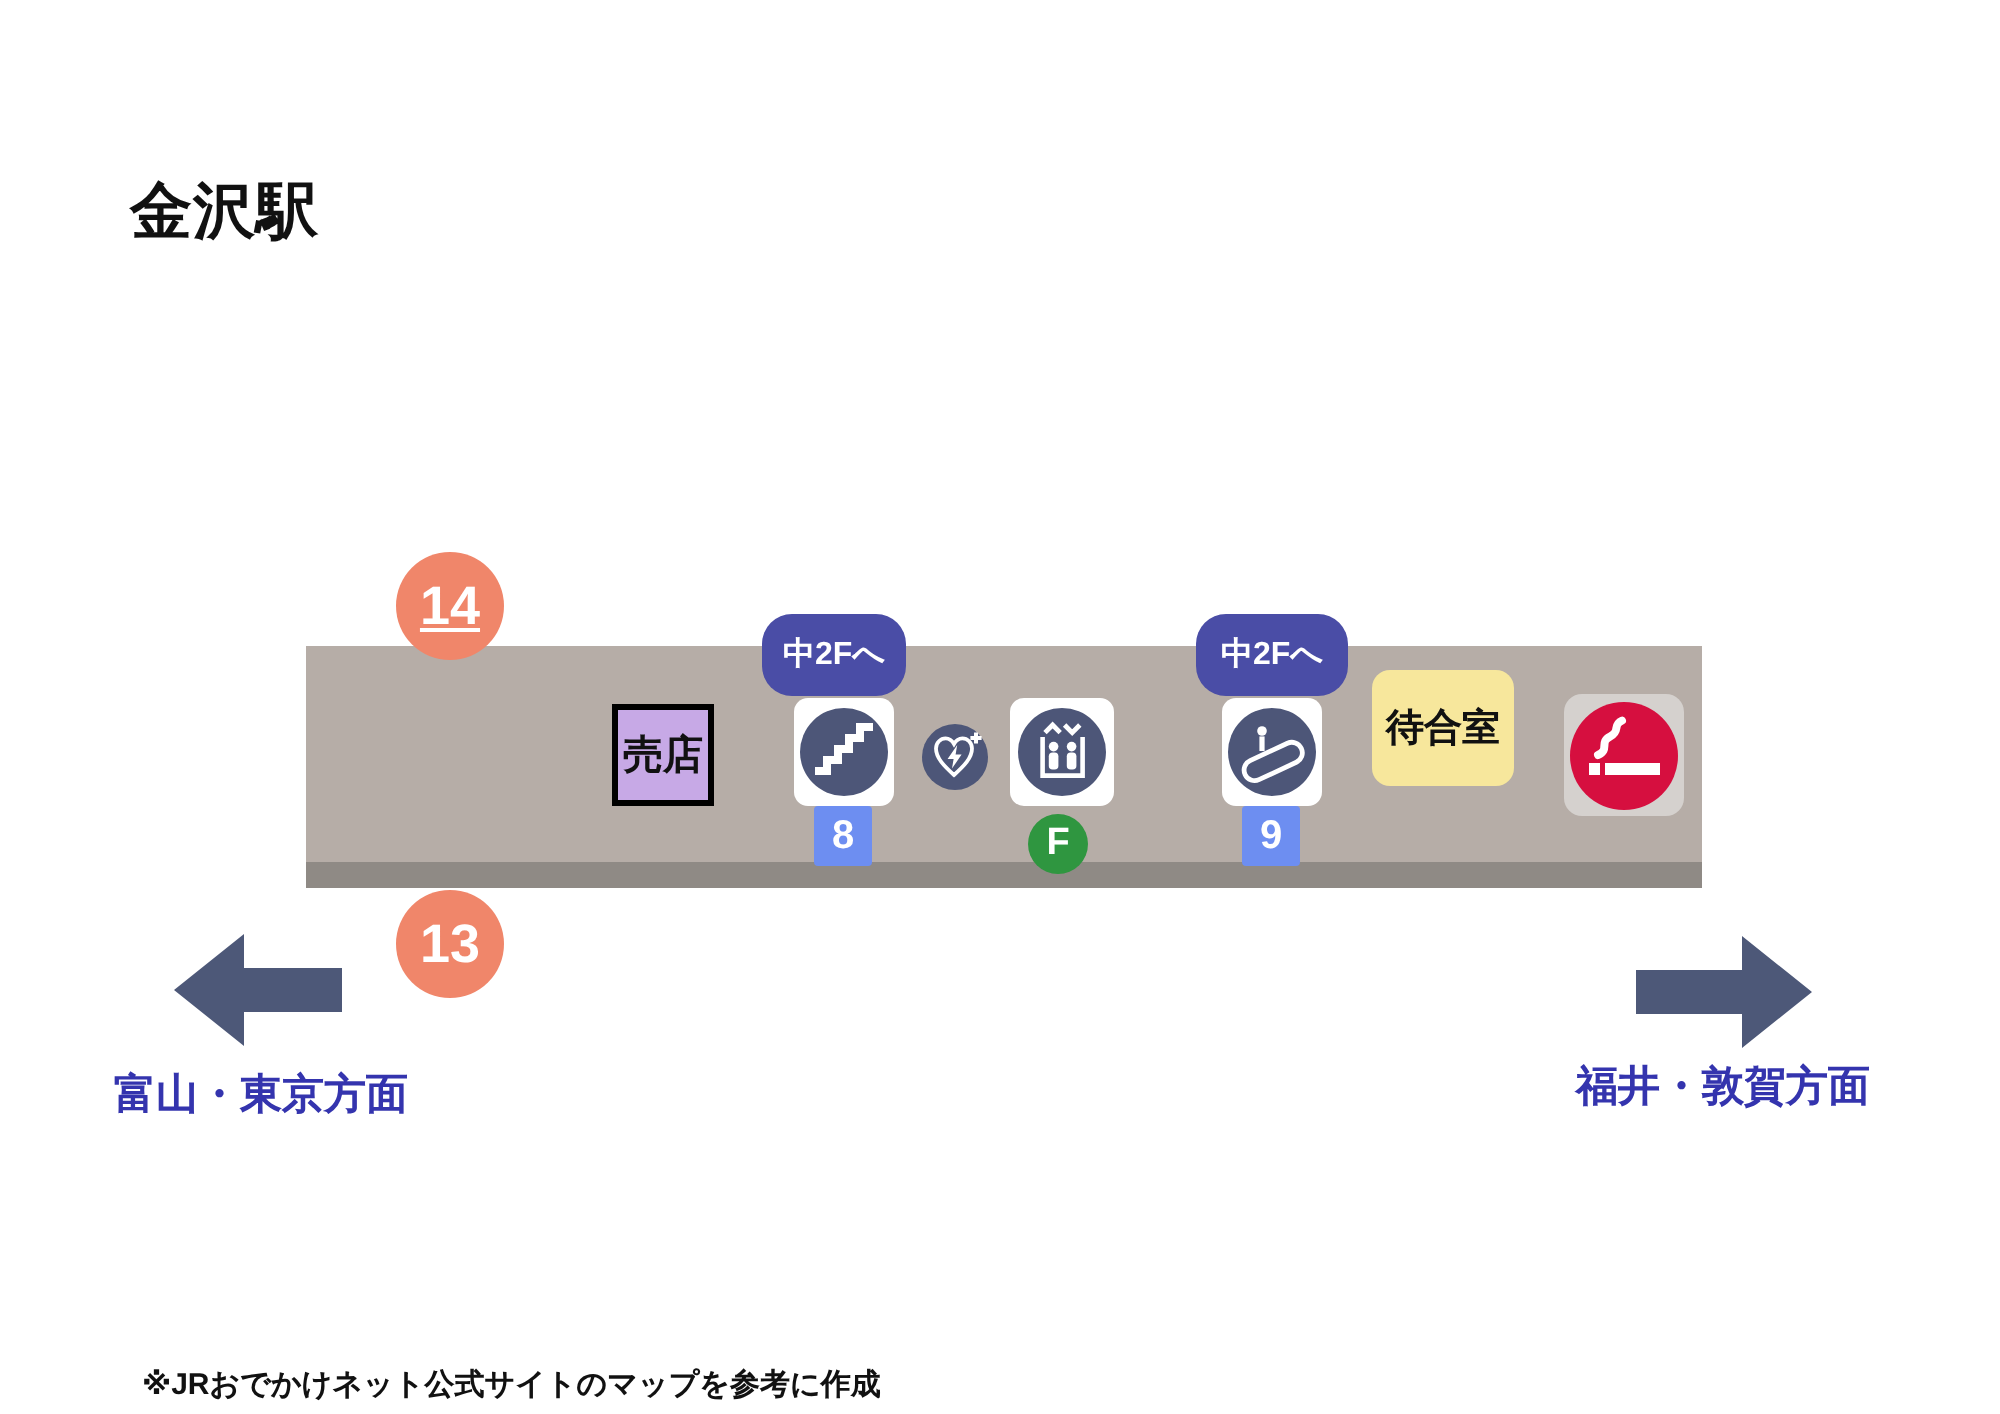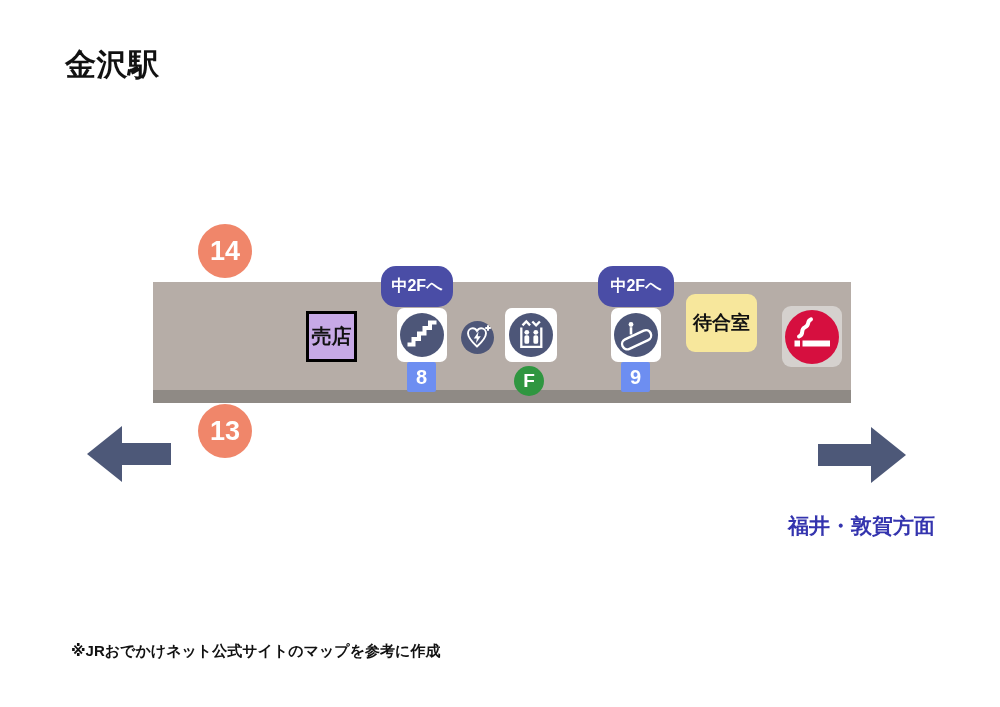--- a/index.html
+++ b/index.html
@@ -1,20 +1,20 @@
 <!DOCTYPE html>
 <html style="--track-badge: #f0866a; --platform: #b6ada7; --platform-edge: #8f8a85; --icon-navy: #4d5678; --destination-pill: #4a4da6; --position-badge: #6d8ef1; --floor-badge: #2f9640; --shop: #c7a9e6; --waiting-room: #f7e79c; --smoking-red: #d60f3f; --arrow: #4d5878; --direction-text: #3434ae;"><head>
 <meta charset="utf-8">
 <style>
   html,body { margin:0; padding:0; background:#ffffff; }
   .canvas {
     position:relative; width:1000px; height:707px; background:#ffffff;
     font-family:"Liberation Sans","DejaVu Sans",sans-serif; overflow:hidden;
   }
-  .abs { position:absolute; }
+  .abs { position:absolute;margin-top:41px; }
 
   
   .title {
     left:65px; top:44px; color:#111; font-weight:bold;
     font-size:31px; line-height:41px; letter-spacing:0.5px;
   }
 
   
   .platform {
     left:153px; top:282px; width:698px; height:121px;
@@ -25,21 +25,21 @@
     background:var(--platform-edge,#8f8a85);
   }
 
   
   .track-circle {
     width:54px; height:54px; border-radius:50%;
     background:var(--track-badge,#f0866a);
     color:#fff; font-weight:bold; font-size:27px;
     display:flex; align-items:center; justify-content:center;
   }
-  .track-upper { left:198px; top:224px; }
+  .track-upper { left:198px; top:235px;text-decoration:underline; }
   .track-lower { left:198px; top:404px; }
 
   
   .pill {
     height:41px; border-radius:15px; background:var(--destination-pill,#4a4da6);
     color:#fff; font-weight:bold; font-size:16px; white-space:nowrap;
     display:flex; align-items:center; justify-content:center;
     top:266px;
   }
   .pill-stairs    { left:381px; width:72px; }
@@ -91,21 +91,21 @@
 
   
   .arrow { color:var(--arrow,#4d5878); }
   .arrow-left  { left:87px;  top:423px; }
   .arrow-right { left:818px; top:424px; }
   .direction {
     color:var(--direction-text,#3434ae); font-weight:bold; font-size:21px;
     white-space:nowrap;
   }
   .dir-left  { left:57px;  top:492px; }
-  .dir-right { left:788px; top:512px; }
+  .dir-right { left:788px; top:488px; }
 
   
   .footnote { left:71px; top:642px; color:#111; font-weight:bold; font-size:15px;text-align:right; }
 
   .navy-fill { fill:var(--icon-navy,#4d5678); }
   svg { display:block; }
 </style>
 </head>
 <body>
 
@@ -191,17 +191,18 @@
     <svg width="84" height="62" viewBox="0 0 84 62">
       <polygon points="0,31 35,3 35,20 84,20 84,42 35,42 35,59" fill="currentColor"></polygon>
     </svg>
   </div>
   <div class="abs arrow arrow-right">
     <svg width="88" height="62" viewBox="0 0 88 62">
       <polygon points="88,31 53,3 53,20 0,20 0,42 53,42 53,59" fill="currentColor"></polygon>
     </svg>
   </div>
 
+  <div class="abs direction dir-left">富山・東京方面</div>
   <div class="abs direction dir-right">福井・敦賀方面</div>
 
   <div class="abs footnote">※JRおでかけネット公式サイトのマップを参考に作成</div>
 
 </div>
 
 </body></html>

